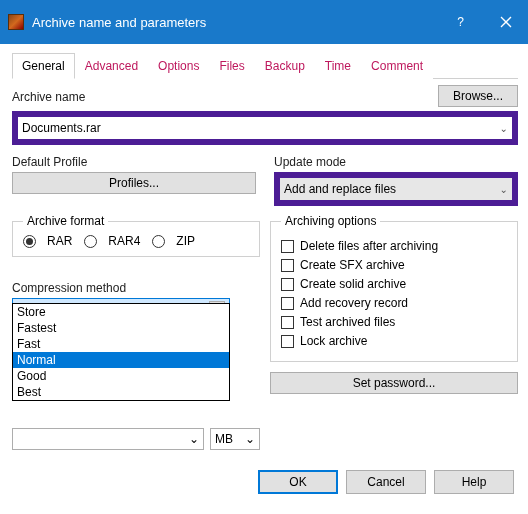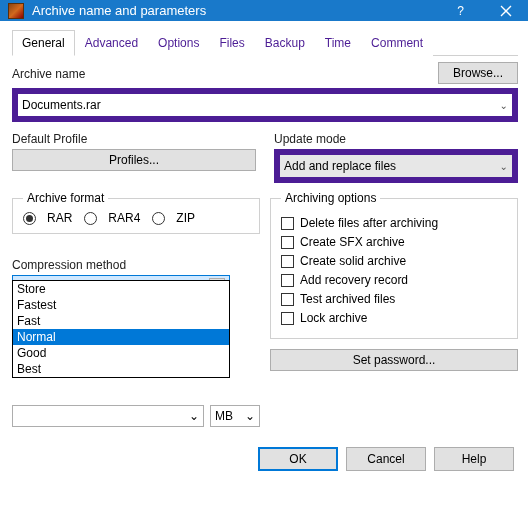--- a/index.html
+++ b/index.html
@@ -1,27 +1,27 @@
 <!DOCTYPE html>
 <html><head>
 <meta charset="utf-8">
 <style>
 * { box-sizing: border-box; font-family: 'Segoe UI', sans-serif; font-size: 12px; }
 body { margin: 0; background: #fff; width: 528px; height: 514px; overflow: hidden; }
-.titlebar { background: #1979ca; color: #fff; height: 21px; display: flex; align-items: center; padding-left: 8px; }
+.titlebar { background: #1979ca; color: #fff; height: 44px; display: flex; align-items: center; padding-left: 8px; }
 .titlebar-icon { width: 16px; height: 16px; margin-right: 8px; background: linear-gradient(135deg, #8b4513 0%, #d2691e 50%, #8b0000 100%); border: 1px solid #5a2e0a; }
 .titlebar-title { flex: 1; font-size: 13px; }
 .titlebar-btns { display: flex; height: 100%; }
 .titlebar-btn { width: 45px; display: flex; align-items: center; justify-content: center; color: #fff; }
 .titlebar-btn svg { stroke: #fff; }
 .content { padding: 8px 10px 10px 12px; }
 .tabs { display: flex; border-bottom: 1px solid #d0d0d0; margin-bottom: 6px; }
 .tab { padding: 5px 9px; border: 1px solid transparent; border-bottom: none; position: relative; top: 1px; background: #fff; }
 .tab.active { border-color: #d0d0d0; border-bottom: 1px solid #fff; }
-.tab:not(.active) { color: #4c1d95; text-align: center; }
+.tab:not(.active) { color: #be185d; text-align: center; }
 .row { display: flex; gap: 10px; }
 .left-col { flex: 1; }
 .right-col { flex: 1; }
 .label { margin-bottom: 3px; color: #222; }
 .browse-row { display: flex; align-items: flex-end; margin-bottom: 4px; }
 .browse-row .label-wrap { flex: 1; }
 .btn { background: #e1e1e1; border: 1px solid #adadad; padding: 3px 14px; min-width: 80px; text-align: center; }
 .btn.wide { width: 100%; padding: 3px 0; }
 .select { width: 100%; border: 6px solid #4c1d95; background: #fff; padding: 2px 4px; height: 34px; display: flex; align-items: center; justify-content: space-between; }
 .select .chev { font-size: 10px; color: #555; }

